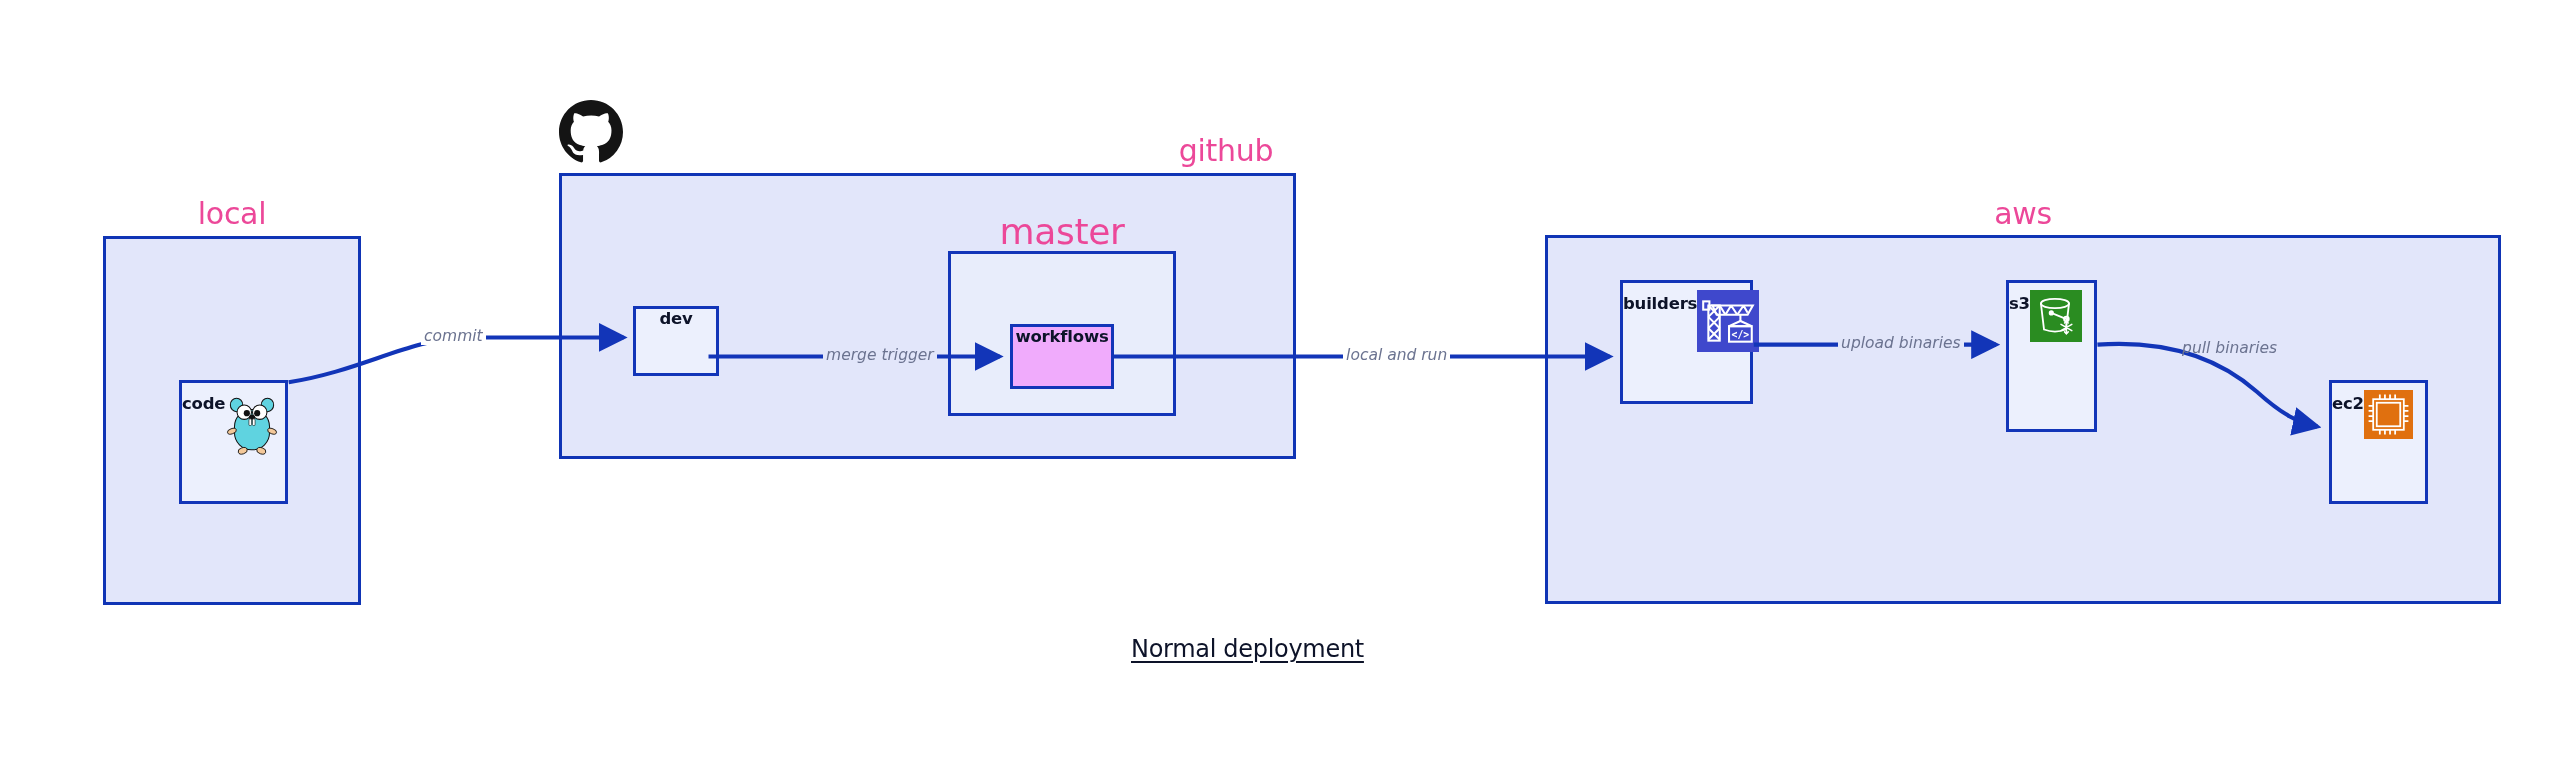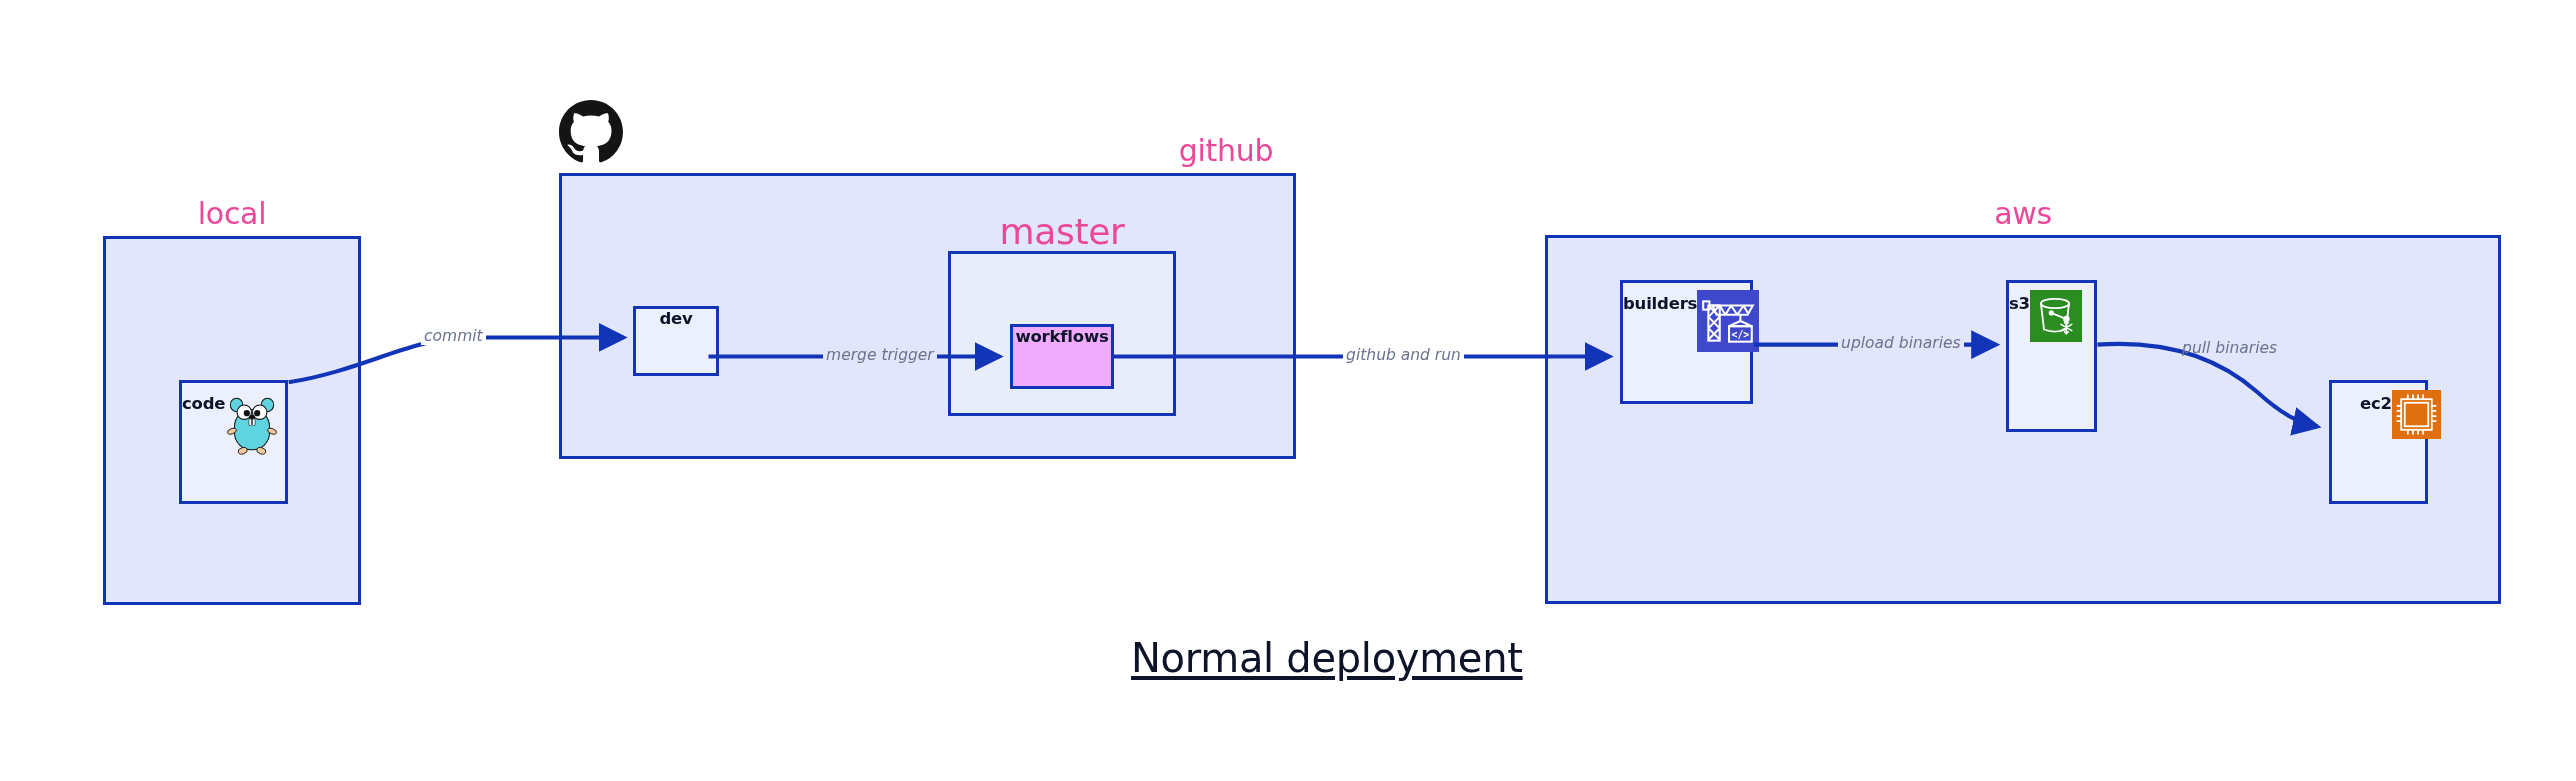--- a/index.html
+++ b/index.html
@@ -94,21 +94,21 @@
     left: 0;
     top: 0;
     width: 2604px;
     height: 781px;
     pointer-events: none;
   }
   
   .figure-title {
     position: absolute;
     color: #0d1329;
-    font-size: 40px;
+    font-size: 24px;
     font-weight: 400;
     text-decoration: underline;
     text-underline-offset: 4.1px;
     white-space: nowrap;
     letter-spacing: -0.3px;
   }
   .gh-logo {
     position: absolute;
   }
 </style>
@@ -217,21 +217,21 @@
 
           <g stroke-width="3" transform="translate(70,72)">
             <path d="M0 -12 L0 12 M-10.4 -6 L10.4 6 M-10.4 6 L10.4 -6"></path>
             <path d="M-3.5 -8.5 L0 -12 L3.5 -8.5 M-3.5 8.5 L0 12 L3.5 8.5"></path>
           </g>
         </g>
       </svg>
     </span>
   </div>
 
-  <div class="node-box" style="left:2329px; top:380px; width:99px; height:124px;padding-left:28px;">
+  <div class="node-box" style="left:2329px; top:380px; width:99px; height:124px;">
     <div class="node-label">ec2</div>
     <span class="icon-tile">
       <svg width="49" height="49" viewBox="0 0 96 96" xmlns="http://www.w3.org/2000/svg">
         <rect x="0" y="0" width="96" height="96" fill="#e0700f"></rect>
         <g stroke="#ffffff" stroke-width="3.5" fill="none">
           <rect x="25" y="25" width="46" height="46"></rect>
           <rect x="18" y="18" width="60" height="60"></rect>
           <g stroke-width="3.5">
             <path d="M31 18 L31 9 M41 18 L41 9 M51 18 L51 9 M61 18 L61 9"></path>
             <path d="M31 78 L31 87 M41 78 L41 87 M51 78 L51 87 M61 78 L61 87"></path>
@@ -258,21 +258,21 @@
 
     <path d="M 3404 669 L 3874 669" stroke="#1235b8" stroke-width="8" fill="none" marker-end="url(#arrowhead)"></path>
 
     <path d="M 4071 669 C 4200 660, 4300 690, 4380 760 C 4430 805, 4460 820, 4498 828" stroke="#1235b8" stroke-width="8" fill="none" marker-end="url(#arrowhead)"></path>
   </svg>
 
   <div class="edge-label" style="left:421px; top:329px;">commit</div>
 
   <div class="edge-label on-blue" style="left:823px; top:348px;">merge trigger</div>
 
-  <div class="edge-label" style="left:1343px; top:348px;">github and run</div>
+  <div class="edge-label" style="left:1343px; top:348px;">local and run</div>
 
   <div class="edge-label on-blue" style="left:1838px; top:336px;font-style:italic;">upload binaries</div>
 
   <div class="edge-label on-blue no-bg" style="left:2179px; top:341px;">pull binaries</div>
 
   <div class="figure-title" style="left:1131px; top:635px;">Normal deployment</div>
 
 </div>
 
 

